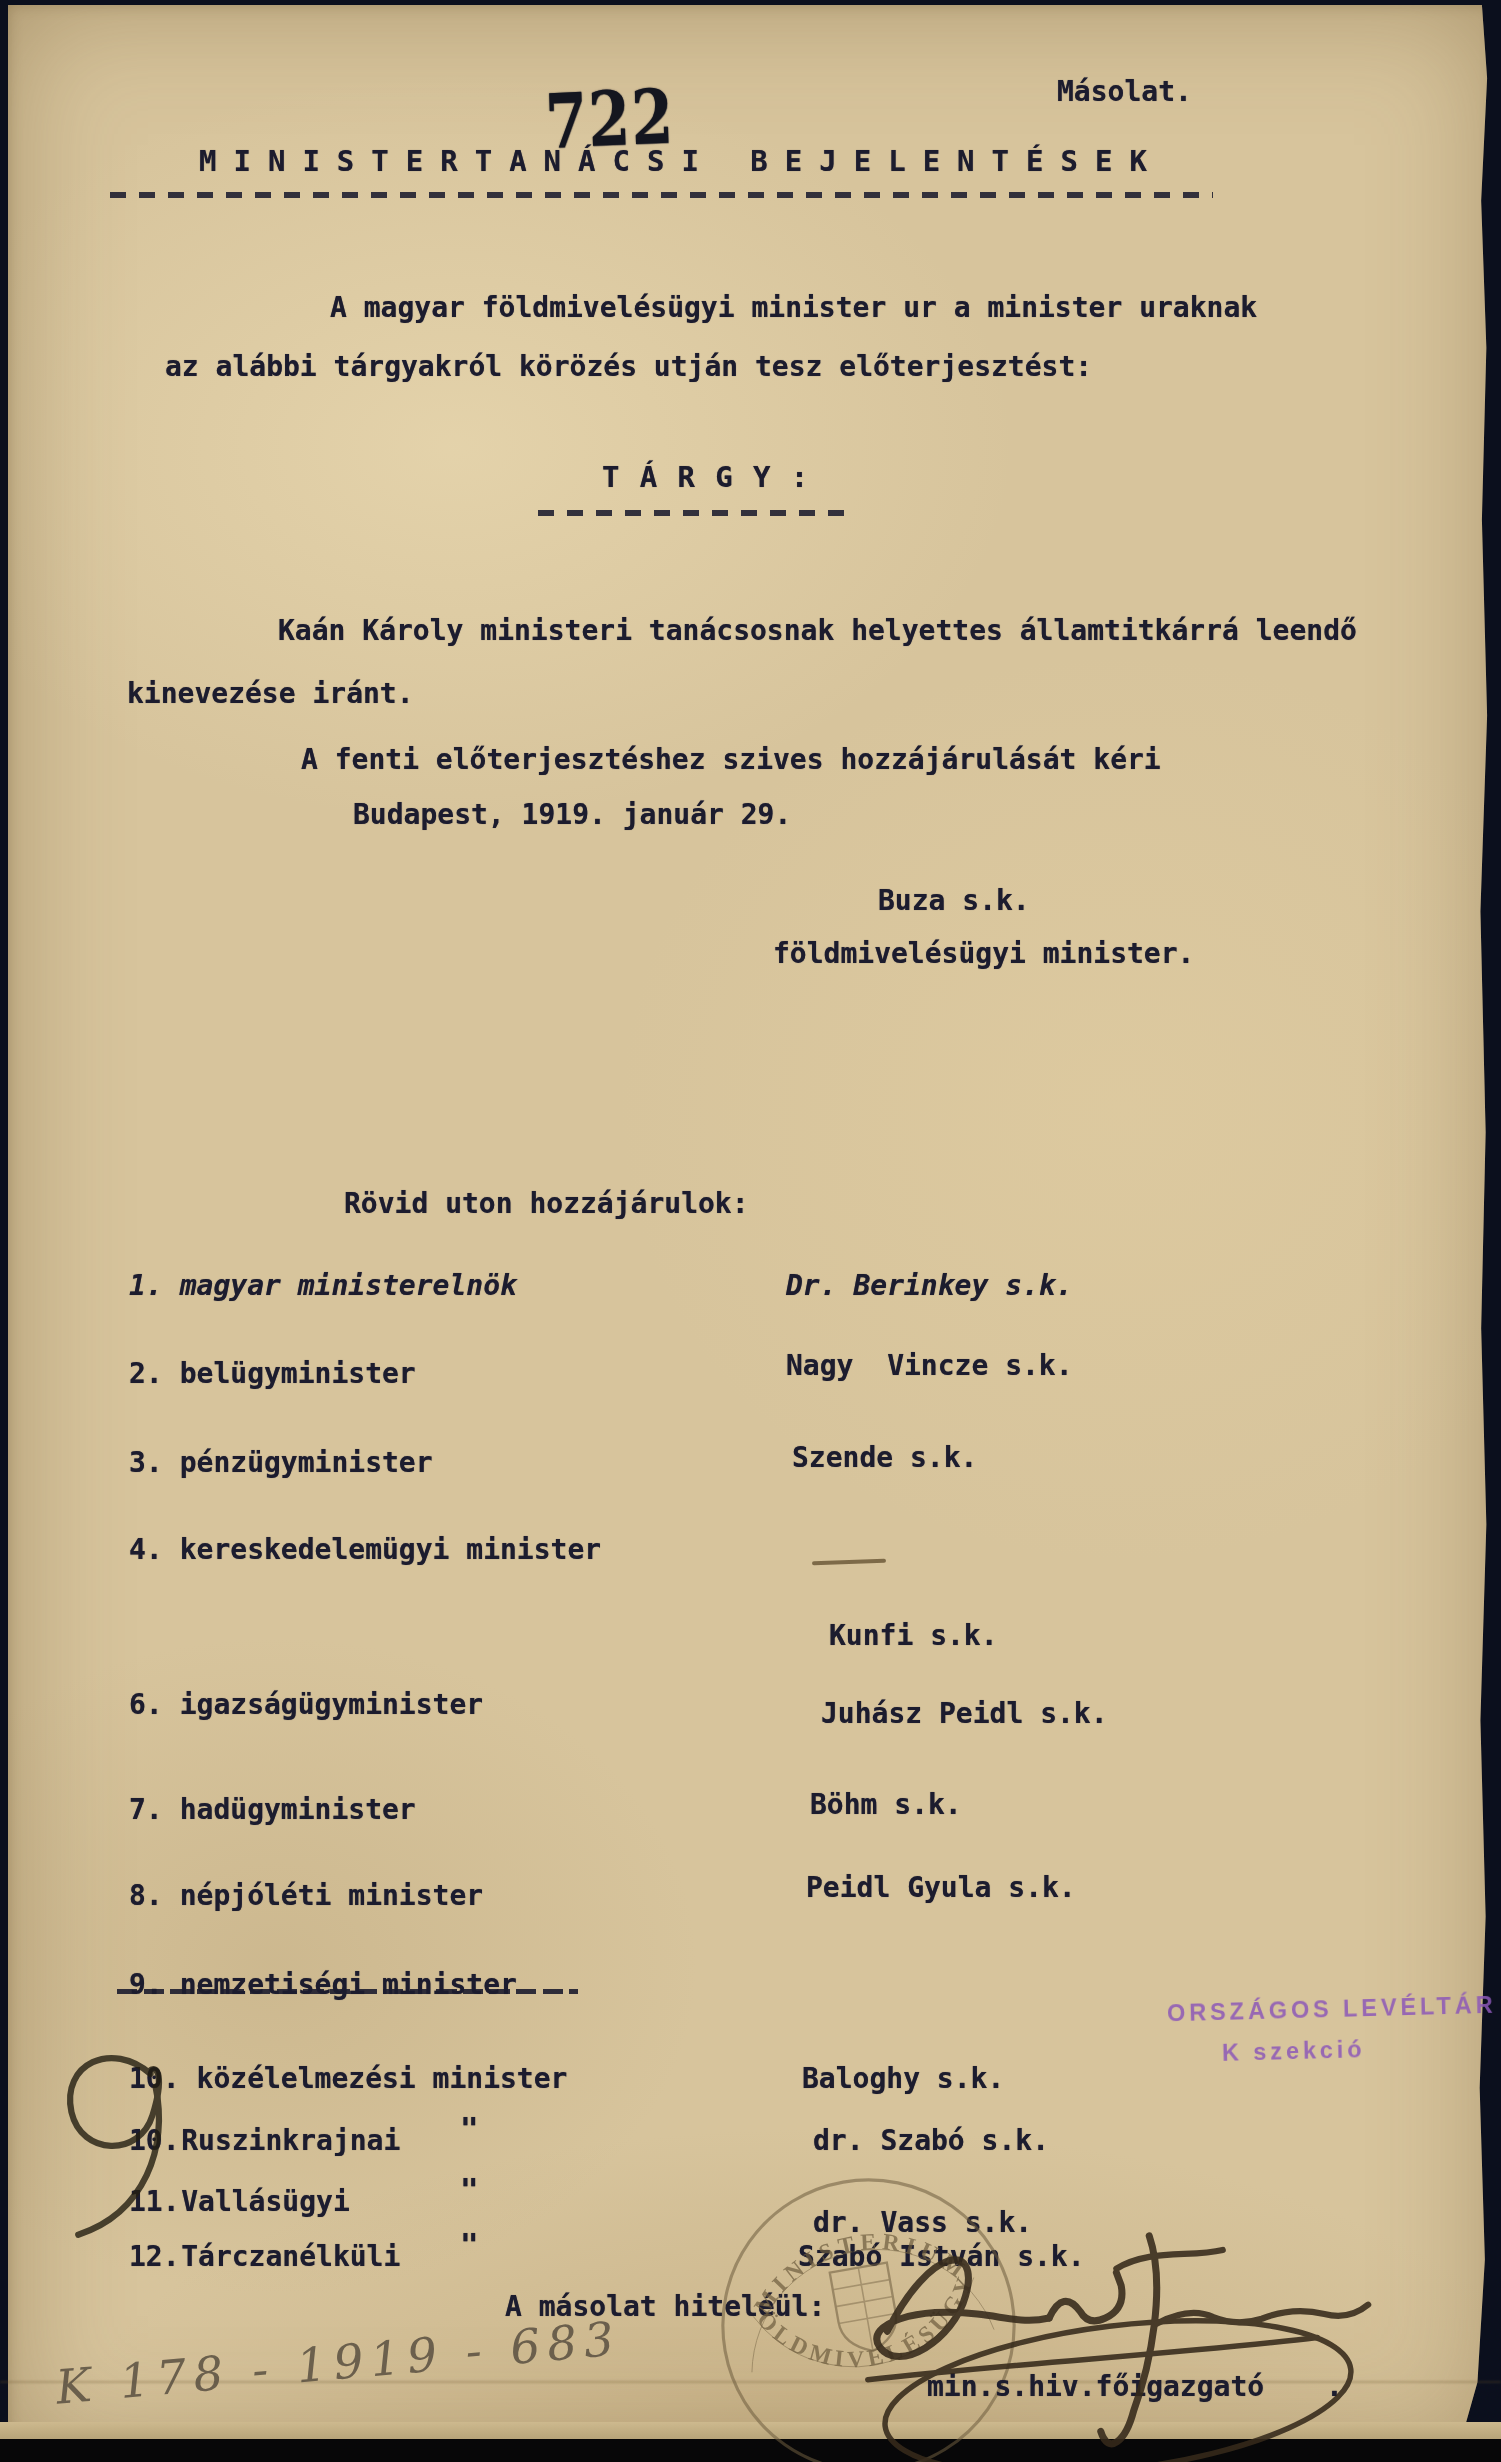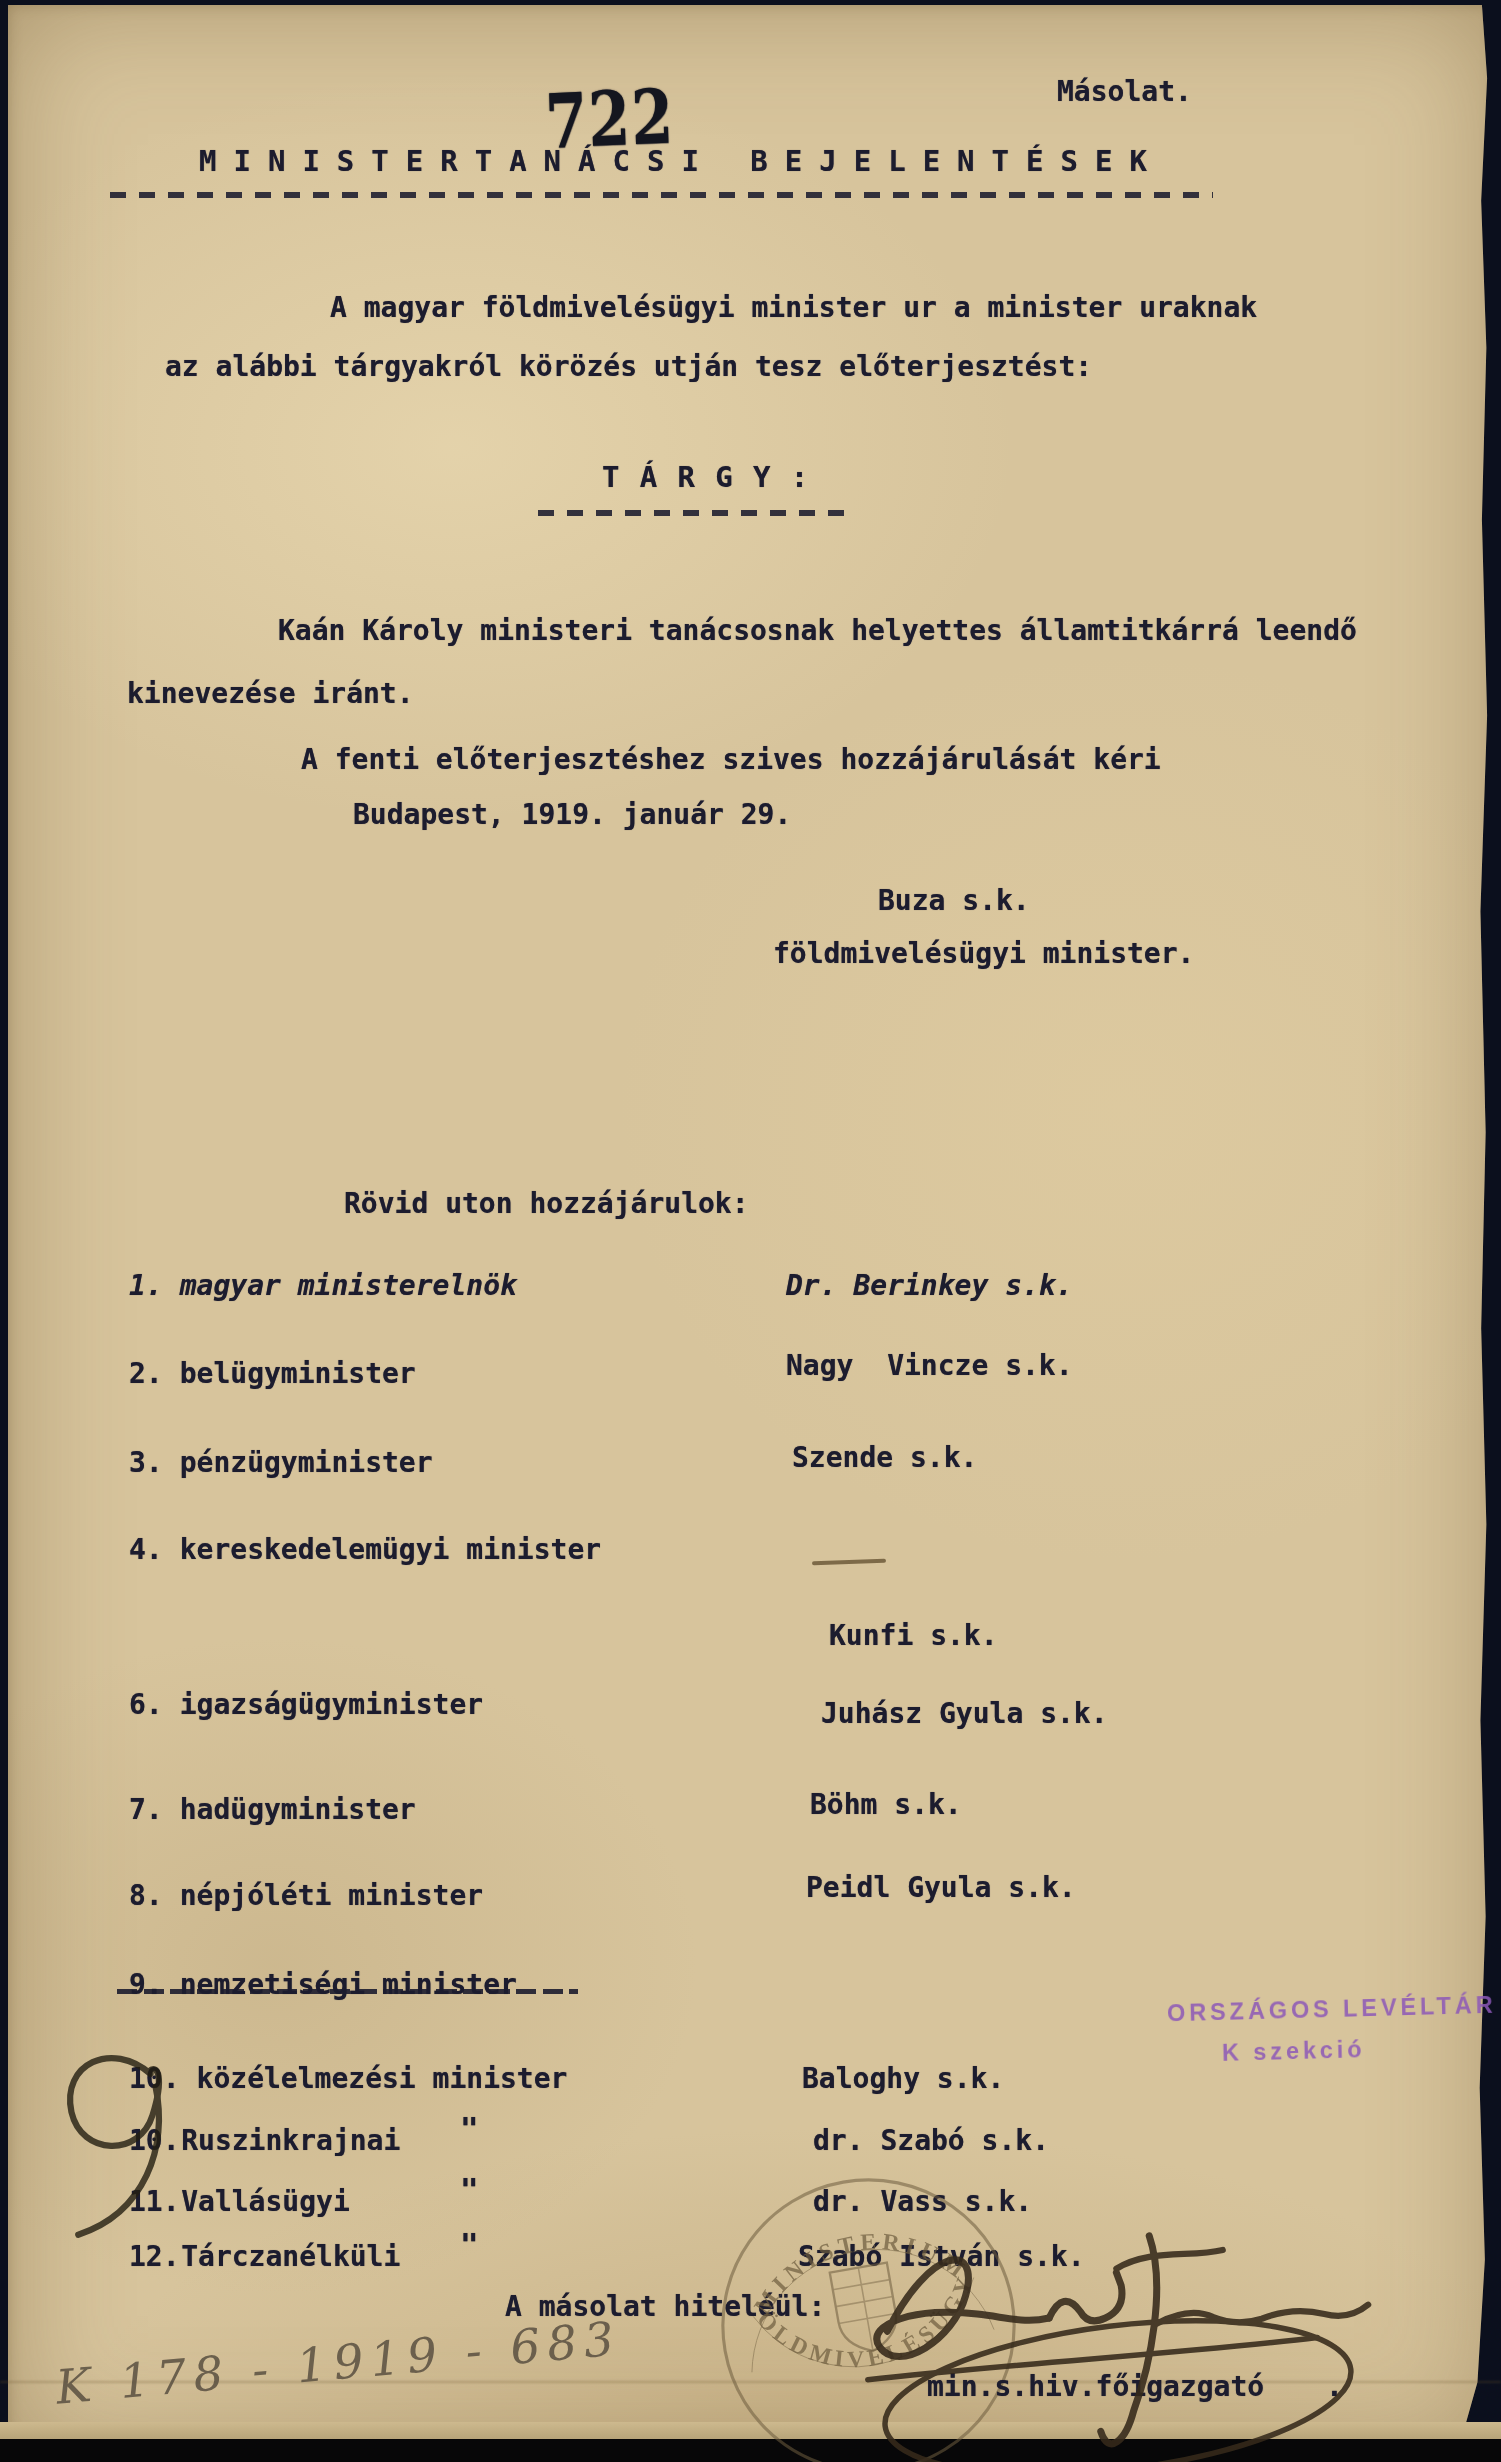--- a/index.html
+++ b/index.html
@@ -115,21 +115,21 @@
 </div>
 <div class="row" style="top:1533px;">
   <span class="t lab"><span class="num">4.</span><span>kereskedelemügyi minister</span></span>
 </div>
 <div class="nosig-dash"></div>
 <div class="row" style="top:1619px;">
   <span class="t sig" style="left:829px;">Kunfi s.k.</span>
 </div>
 <div class="row" style="top:1688px;">
   <span class="t lab"><span class="num">6.</span><span>igazságügyminister</span></span>
-  <span class="t sig" style="left:821px;top:9.4px;">Juhász Gyula s.k.</span>
+  <span class="t sig" style="left:821px;top:9.4px;">Juhász Peidl s.k.</span>
 </div>
 <div class="row" style="top:1793px;">
   <span class="t lab"><span class="num">7.</span><span>hadügyminister</span></span>
   <span class="t sig" style="left:810px;top:-4.7px;">Böhm s.k.</span>
 </div>
 <div class="row" style="top:1879px;">
   <span class="t lab"><span class="num">8.</span><span>népjóléti minister</span></span>
   <span class="t sig" style="left:806px;top:-7.8px;">Peidl Gyula s.k.</span>
 </div>
 <div class="row" style="top:1968px;">
@@ -141,21 +141,21 @@
   <span class="t sig" style="left:802px;">Baloghy s.k.</span>
 </div>
 <div class="row" style="top:2124px;">
   <span class="t lab"><span class="num tight">10.</span><span>Ruszinkrajnai</span></span>
   <span class="t ditto">"</span>
   <span class="t sig" style="left:813px;">dr. Szabó s.k.</span>
 </div>
 <div class="row" style="top:2185px;">
   <span class="t lab"><span class="num tight">11.</span><span>Vallásügyi</span></span>
   <span class="t ditto">"</span>
-  <span class="t sig" style="left:813px;">dr. Vass s.k.</span>
+  <span class="t sig" style="left:813px;margin-top:21px;">dr. Vass s.k.</span>
 </div>
 <div class="row" style="top:2240px;">
   <span class="t lab"><span class="num tight">12.</span><span>Tárczanélküli</span></span>
   <span class="t ditto">"</span>
   <span class="t sig" style="left:798px;">Szabó István s.k.</span>
 </div>
 
 <svg style="left:27px;top:2034px;transform:rotate(-5deg);" width="180" height="211" viewBox="0 0 230 270">
   <g stroke="#241f12" stroke-width="8" fill="none" stroke-linecap="round" opacity=".8">
     <path d="M165,55 C120,8 52,32 60,95 C68,152 142,160 163,108 C182,62 176,42 163,52"></path>

